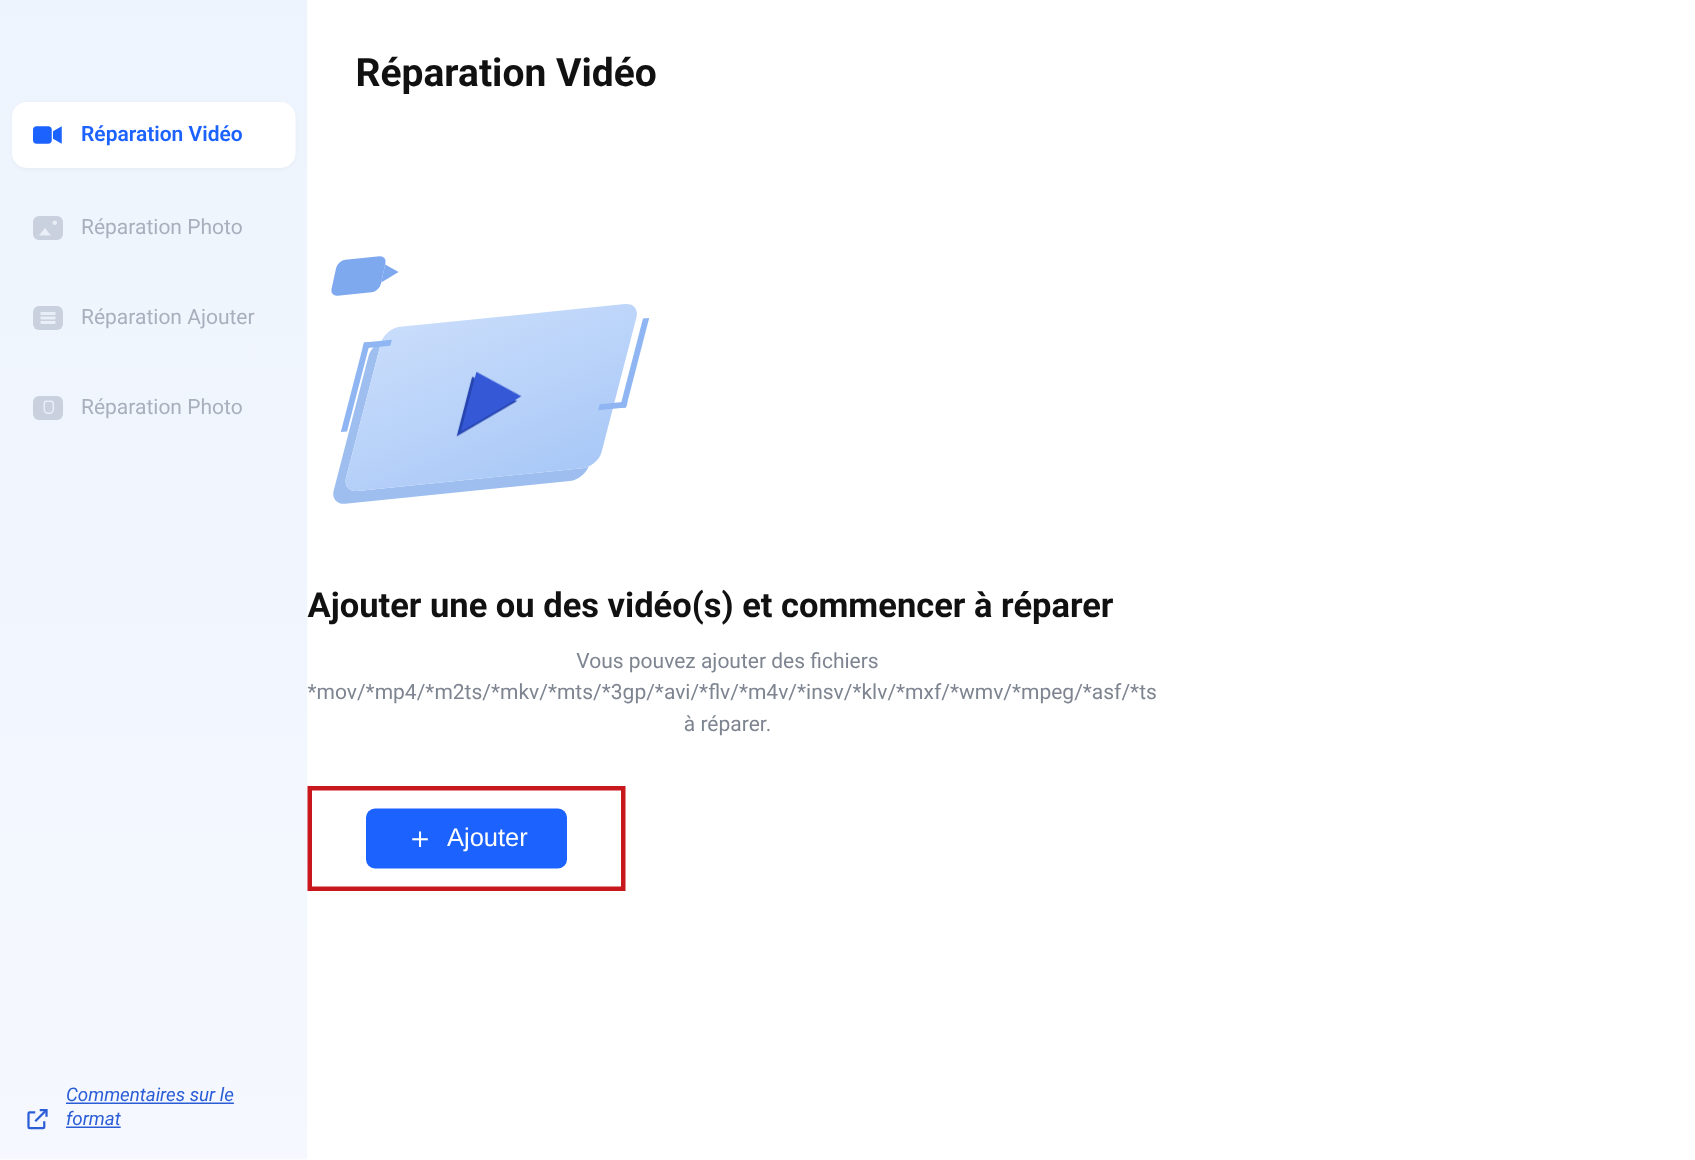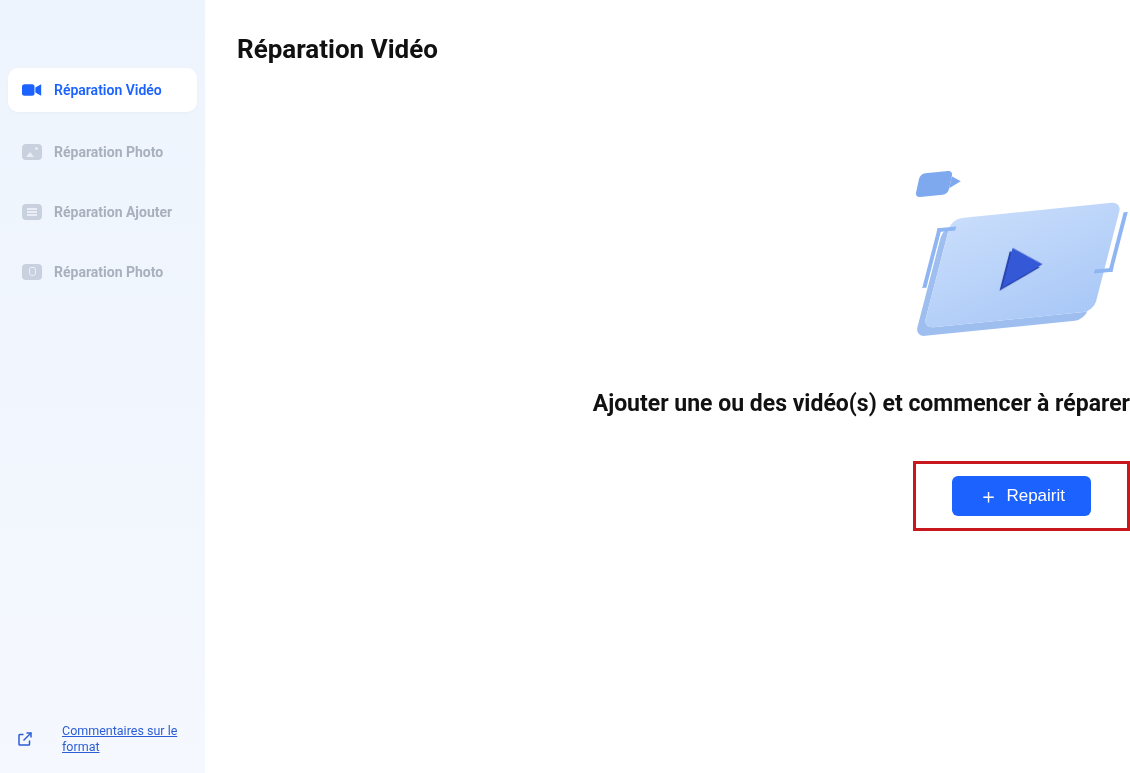--- a/index.html
+++ b/index.html
@@ -55,58 +55,57 @@
     padding-top: 60px;
   }
   .nav { padding: 8px; display:flex; flex-direction:column; gap:20px; }
   .nav-item {
     display:flex; align-items:center; gap:12px;
     padding: 12px 14px;
     border-radius: 10px;
     font-size: 14px;
     color:#a9b0bd;
     cursor:pointer;
-    font-weight:bold;
   }
   .nav-item.active {
     background:#fff;
     color:#1b62ff;
     font-weight:600;
     box-shadow: 0 1px 3px rgba(0,0,0,0.03);
   }
   .nav-icon { width:20px; height:20px; display:flex; align-items:center; justify-content:center;}
   .nav-icon.box { width:20px;height:16px;border-radius:4px;background:#c9d1df; position:relative;}
   .nav-item.active .nav-icon.vid { color:#1b62ff;}
   .nav-icon.vid svg { display:block;}
   .nav-icon.box.photo::after{content:"";position:absolute;left:4px;bottom:3px;width:0;height:0;border-left:4px solid transparent;border-right:4px solid transparent;border-bottom:5px solid #eaeef6;}
   .nav-icon.box.photo::before{content:"";position:absolute;right:4px;top:3px;width:3px;height:3px;border-radius:50%;background:#eaeef6;}
   .nav-icon.box.file::after{content:"";position:absolute;left:5px;top:4px;right:5px;height:1.5px;background:#eaeef6;box-shadow:0 3px 0 #eaeef6,0 6px 0 #eaeef6;}
   .nav-icon.box.audio::after{content:"";position:absolute;left:7px;top:3px;width:5px;height:7px;border:1.5px solid #eaeef6;border-radius:2px 2px 3px 3px;}
 
   .sidebar-footer{
     position:absolute; left:16px; bottom:18px;
-    display:flex; align-items:center; gap:28px;
-    color:#2b5ed6; font-size:12.5px;
+    display:flex; align-items:flex-end; gap:10px;
+    color:#2b5ed6; font-size:12.5px;font-style:italic;
   }
   .sidebar-footer a{ color:#2b5ed6; text-decoration:underline; max-width:130px; display:inline-block; line-height:1.3;}
   .ext-icon{width:18px;height:18px;}
 
   
   .main {
     position:absolute; left:205px; top:0; right:0; bottom:0;
     background:#fff;
   }
   .page-title{
     font-size:26px; font-weight:700; color:#111;
     margin:34px 0 0 32px;
   }
 
   .hero{
     position:absolute; left:0; right:0; top:150px;
-    display:flex; flex-direction:column; align-items:flex-end;
+    display:flex; flex-direction:column; align-items:flex-start;
     text-align:center;
   }
   .illus{ width:230px; height:180px; position:relative; margin-bottom:60px;}
   
   .card3d{
     position:absolute; left:40px; top:60px; width:165px; height:110px;
     background:linear-gradient(160deg,#c9ddfb,#a9c8f7);
     border-radius:10px;
     transform:skewX(-20deg) rotate(-6deg);
     box-shadow: -6px 8px 0 #9ebef0;
@@ -242,21 +241,22 @@
 
   <div class="hero">
     <div class="illus">
       <div class="card3d"></div>
       <div class="bracket l"></div>
       <div class="bracket r"></div>
       <div class="play3d"></div>
       <div class="little-cam"></div>
     </div>
     <h2>Ajouter une ou des vidéo(s) et commencer à réparer</h2>
+    <p>Vous pouvez ajouter des fichiers *mov/*mp4/*m2ts/*mkv/*mts/*3gp/*avi/*flv/*m4v/*insv/*klv/*mxf/*wmv/*mpeg/*asf/*ts à réparer.</p>
 
     <div class="add-wrap">
       <button class="add-btn">
         <span class="plus">＋</span>
-        <span>Repairit</span>
+        <span>Ajouter</span>
       </button>
     </div>
   </div>
 </div>
 
 </body></html>

